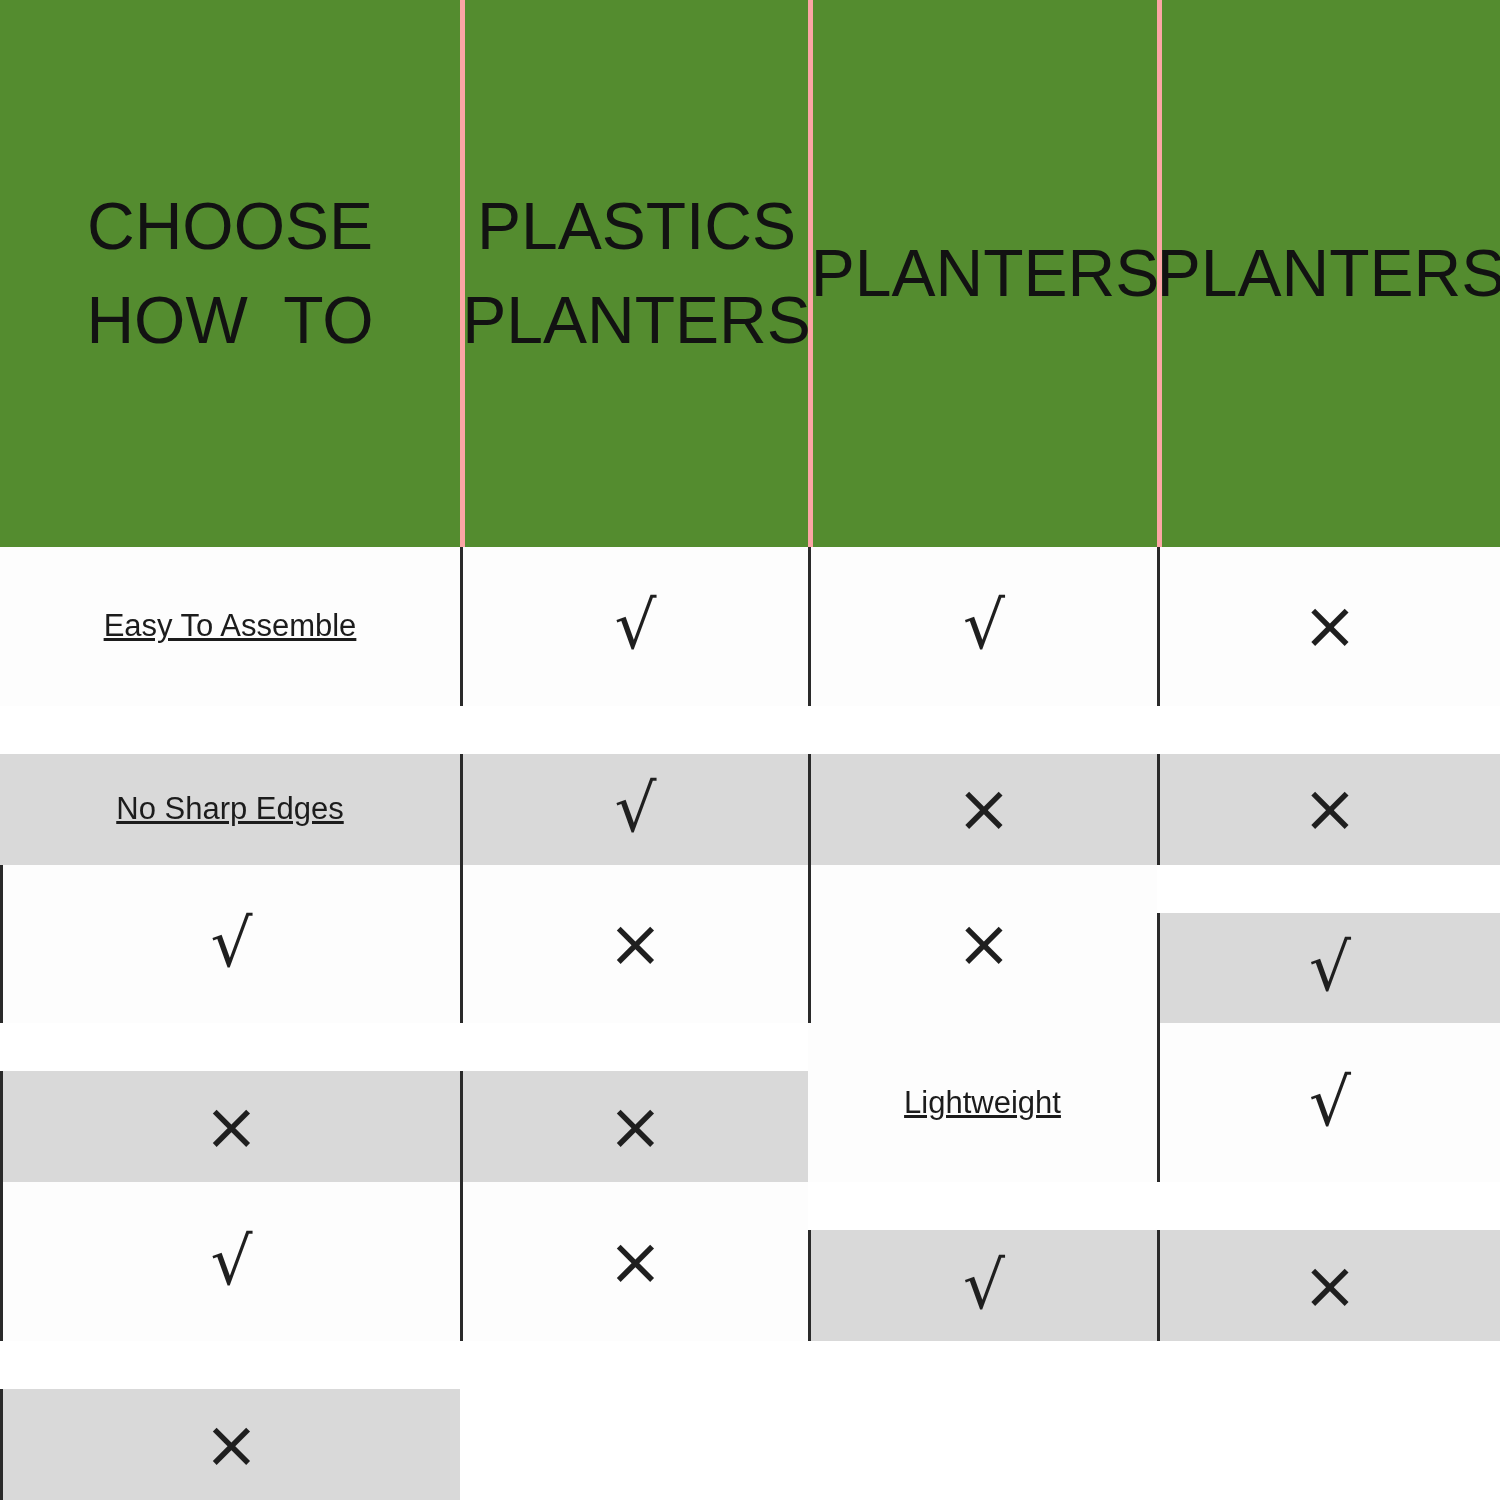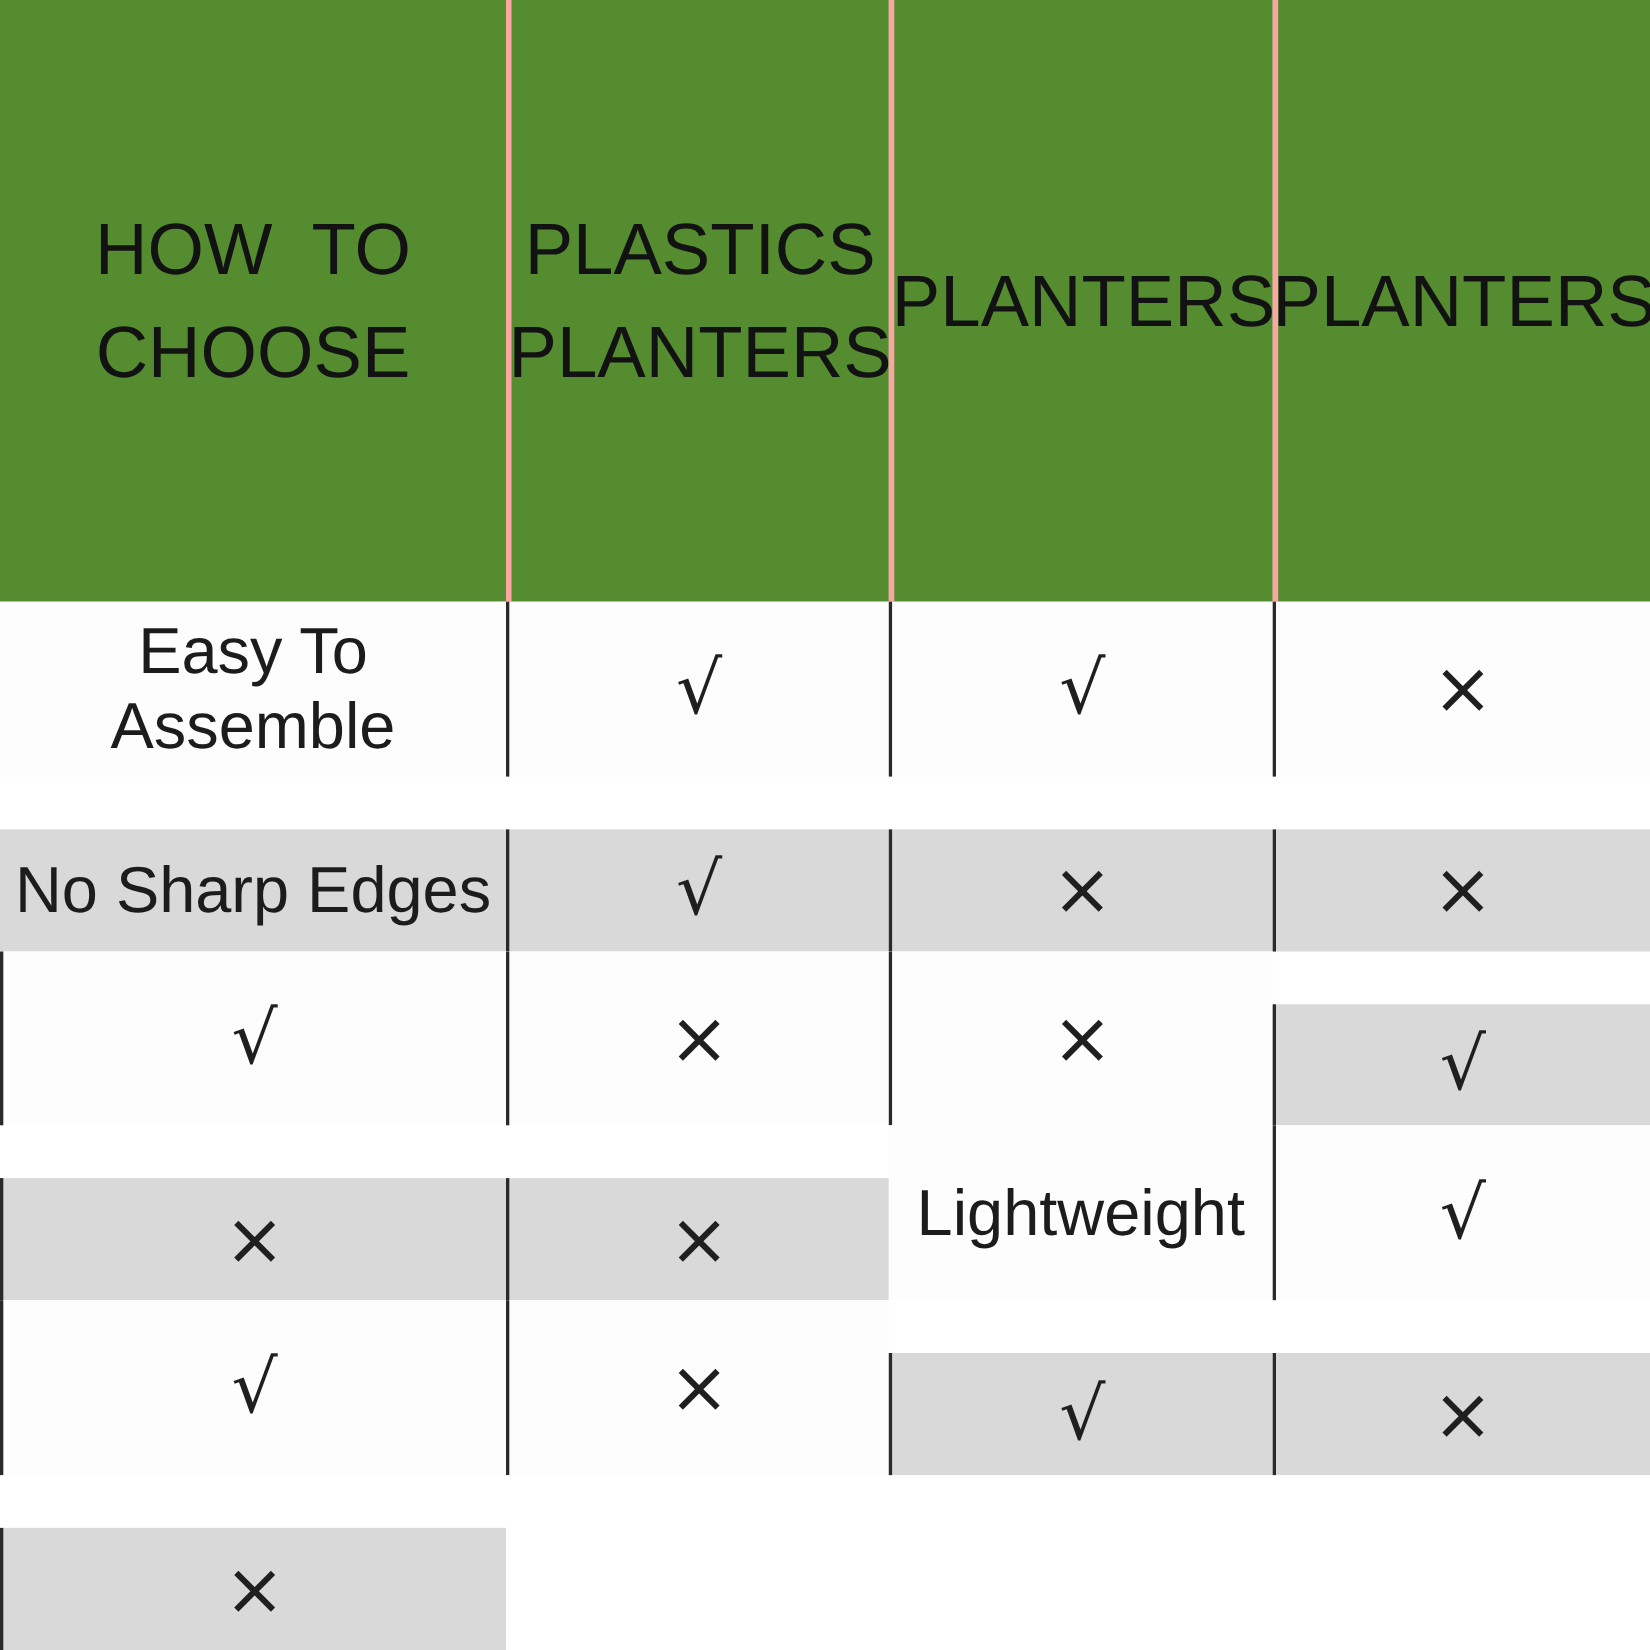--- a/index.html
+++ b/index.html
@@ -42,40 +42,41 @@
     white-space: pre;           
     text-align: center;
   }
   .hcell.vsep { border-left: 5px solid #fca5a5; }
   
   .row-light { background: #fdfdfd; }
   .row-dark  { background: #d9d9d9; margin-top: 48px; }
   .bcell.vsep { border-left: 3px solid #2a2a2a; }
   .label {
     color: #1c1c1c;
-    font-size: 59px;
+    font-size: 31px;
     text-align: center;
     padding: 0 10px;
+    text-decoration: underline;
   }
   .mark {
     font-family: "DejaVu Sans", "Liberation Sans", sans-serif;
     font-size: 66px;
     color: #1f1f1f;
     line-height: 1;
   }
 </style>
 </head>
 <body>
 
 <div id="stage">
   <div class="table">
 
     <div class="cell hcell">
+      <div class="hline">CHOOSE</div>
       <div class="hline">HOW  TO</div>
-      <div class="hline">CHOOSE</div>
     </div>
     <div class="cell hcell vsep">
       <div class="hline">PLASTICS</div>
       <div class="hline">PLANTERS</div>
     </div>
     <div class="cell hcell vsep">
       <div class="hline">PLANTERS</div>
     </div>
     <div class="cell hcell vsep">
       <div class="hline">PLANTERS</div>

